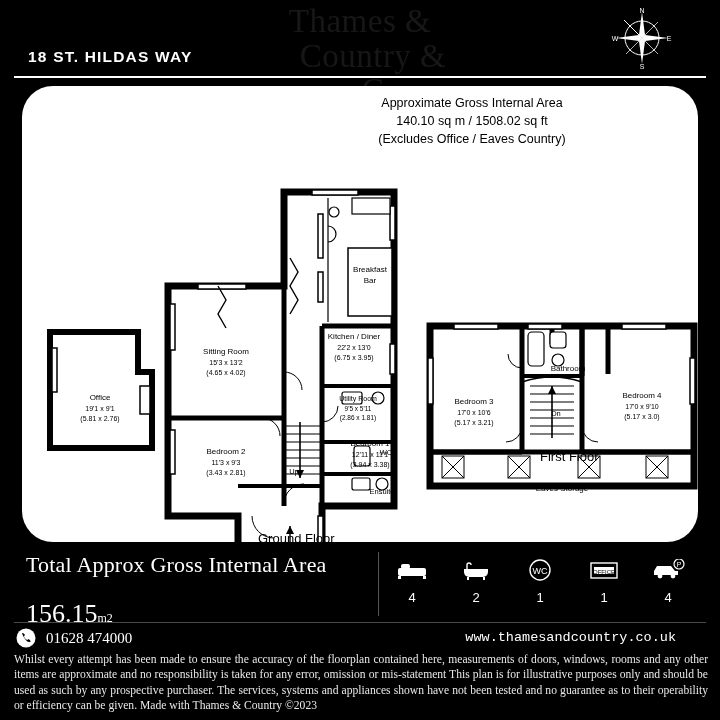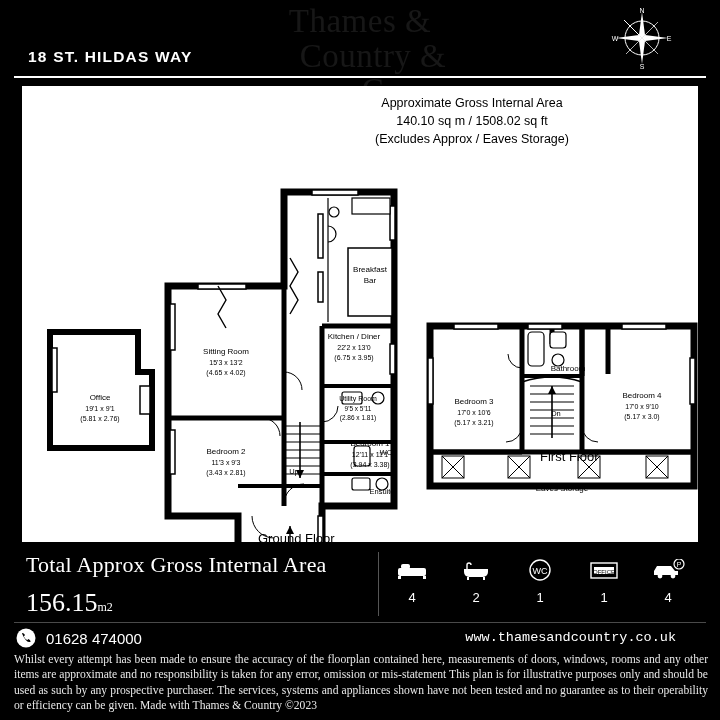--- a/index.html
+++ b/index.html
@@ -23,52 +23,52 @@
     font-family:"Liberation Sans", sans-serif;
     font-size:15.5px;letter-spacing:1.2px;font-weight:700;color:#fff;
   }
   .hrule{position:absolute;left:14px;top:76px;width:692px;height:2px;background:#fff;}
 
   
   .compass{position:absolute;right:20px;top:6px;width:64px;height:64px;}
 
   
   .plan{
-    position:absolute;left:22px;top:86px;width:676px;height:456px;background:#fff;
+    position:absolute;left:22px;top:86px;width:676px;height:456px;background:#fff;border-radius:31px;
   }
   .plan svg{display:block;}
   .areatext{
     position:absolute;right:16px;top:8px;text-align:center;width:420px;
     font-family:"Liberation Sans", sans-serif;color:#000;font-size:12.5px;line-height:1.45;
   }
   .floorlabel{
     position:absolute;font-family:"Liberation Sans", sans-serif;color:#000;
     font-size:13px;
     margin-top:15px;
   }
   .gf{left:236px;top:430px;}
   .ff{left:518px;top:348px;}
 
   
   .totalwrap{position:absolute;left:26px;top:552px;width:350px;color:#fff;}
   .total-title{font-size:22px;letter-spacing:0.2px;}
-  .total-nums{margin-top:10px;display:flex;align-items:flex-end;gap:42px;}
+  .total-nums{margin-top:21px;display:flex;align-items:flex-end;gap:42px;}
   .bignum{font-size:26px;}
   .unit{font-size:12px;vertical-align:baseline;}
   .divider-v{position:absolute;left:378px;top:552px;width:1px;height:64px;background:#555;}
 
   .icons{position:absolute;left:380px;top:556px;width:320px;display:flex;justify-content:space-around;}
   .iconcell{width:56px;text-align:center;}
   .iconcell .glyph{height:28px;display:flex;align-items:center;justify-content:center;}
   .iconcell .cnt{font-family:"Liberation Sans", sans-serif;font-size:13px;margin-top:6px;}
 
   .footline{position:absolute;left:14px;top:622px;width:692px;height:1px;background:#4a4a4a;}
 
   .phone{position:absolute;left:16px;top:628px;display:flex;align-items:center;gap:10px;}
-  .phone .num{font-family:Liberation Sans, sans-serif;font-size:15px;}
+  .phone .num{font-family:Liberation Serif, serif;font-size:15px;}
   .web{position:absolute;right:18px;top:630px;font-family:Liberation Mono, monospace;font-size:13.5px;}
 
   .disclaimer{
     position:absolute;left:14px;top:652px;width:694px;
     font-size:11.6px;line-height:1.32;text-align:justify;color:#e8e8e8;
   }
   .rooml{font-family:"Liberation Sans", sans-serif;fill:#000;}
 </style>
 </head>
 <body>
@@ -97,21 +97,21 @@
     <text x="59" y="35" font-size="7" fill="#fff" text-anchor="middle" font-family="Liberation Sans, sans-serif">E</text>
     <text x="32" y="63" font-size="7" fill="#fff" text-anchor="middle" font-family="Liberation Sans, sans-serif">S</text>
     <text x="5" y="35" font-size="7" fill="#fff" text-anchor="middle" font-family="Liberation Sans, sans-serif">W</text>
   </svg>
 
   <div class="plan">
 
     <div class="areatext">
       <div>Approximate Gross Internal Area</div>
       <div>140.10 sq m / 1508.02 sq ft</div>
-      <div>(Excludes Approx / Eaves Storage)</div>
+      <div>(Excludes Office / Eaves Country)</div>
     </div>
 
     <svg width="676" height="456" viewBox="0 0 676 456">
       <g fill="none" stroke="#000">
 
         <path d="M28 246 L28 362 L130 362 L130 286 L116 286 L116 246 Z" fill="#fff" stroke="#000" stroke-width="6"></path>
         <rect x="30" y="262" width="5" height="44" fill="#fff" stroke="#000" stroke-width="1.5"></rect>
         <rect x="118" y="300" width="10" height="28" fill="#fff" stroke="#000" stroke-width="1.5"></rect>
 
         <path d="M146 200 L146 430 L216 430 L216 470 L300 470 L300 420 L372 420 L372 106 L262 106 L262 200 Z" fill="#fff" stroke="#000" stroke-width="7"></path>

